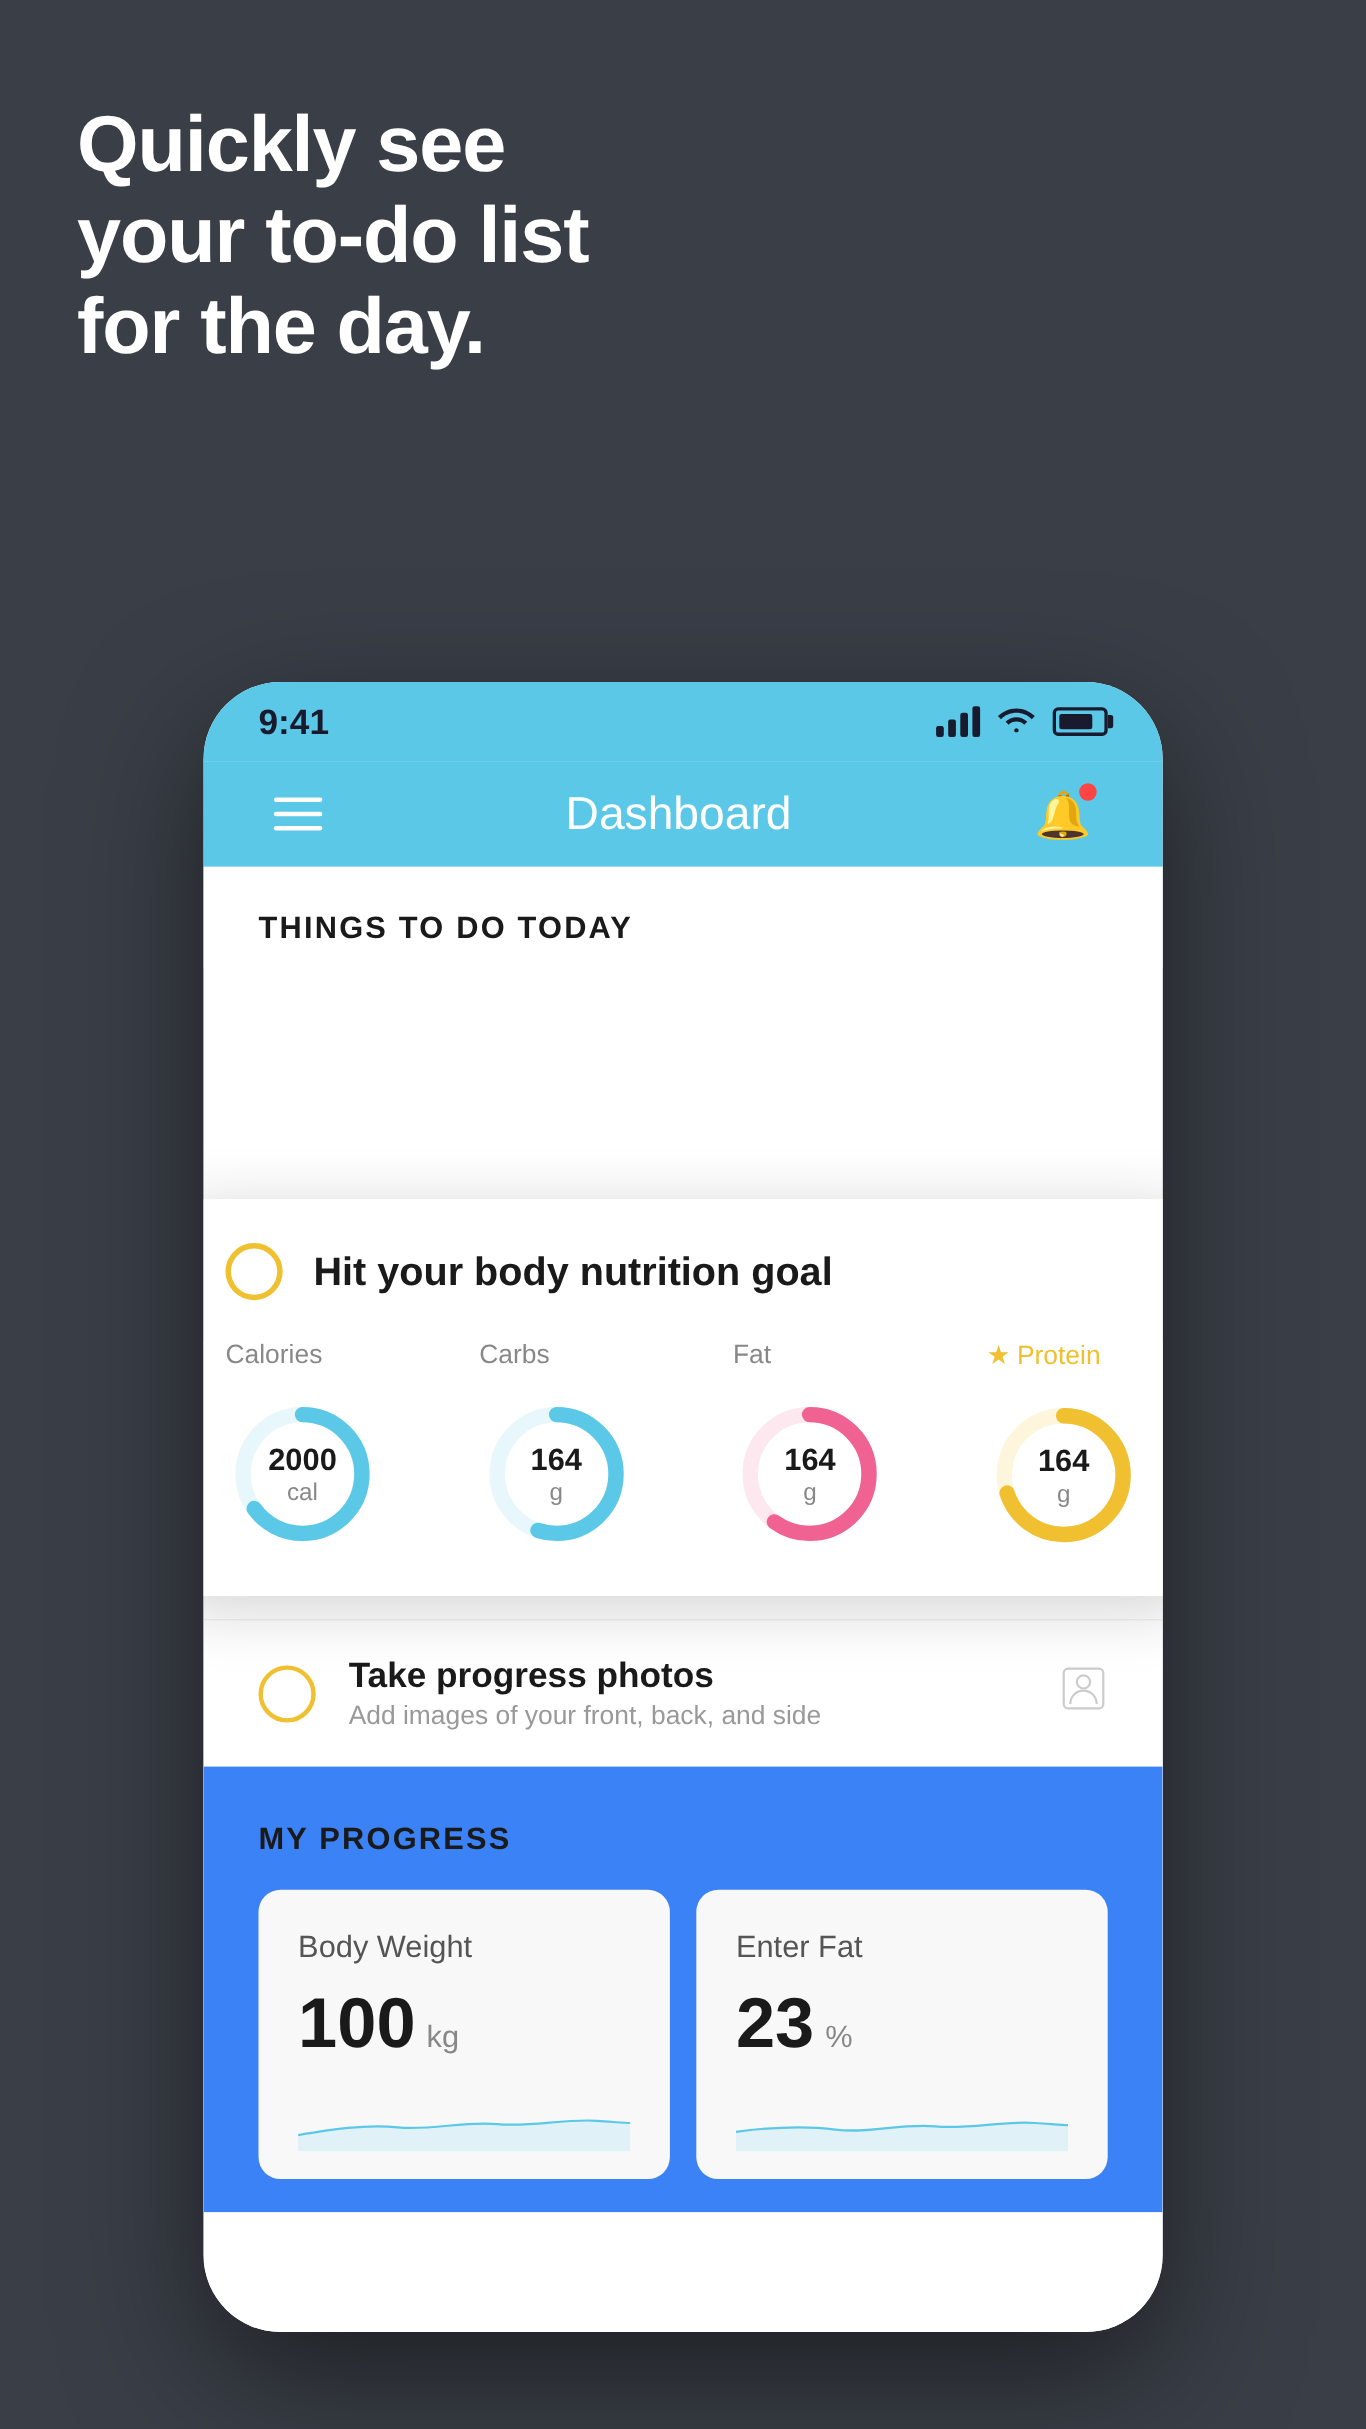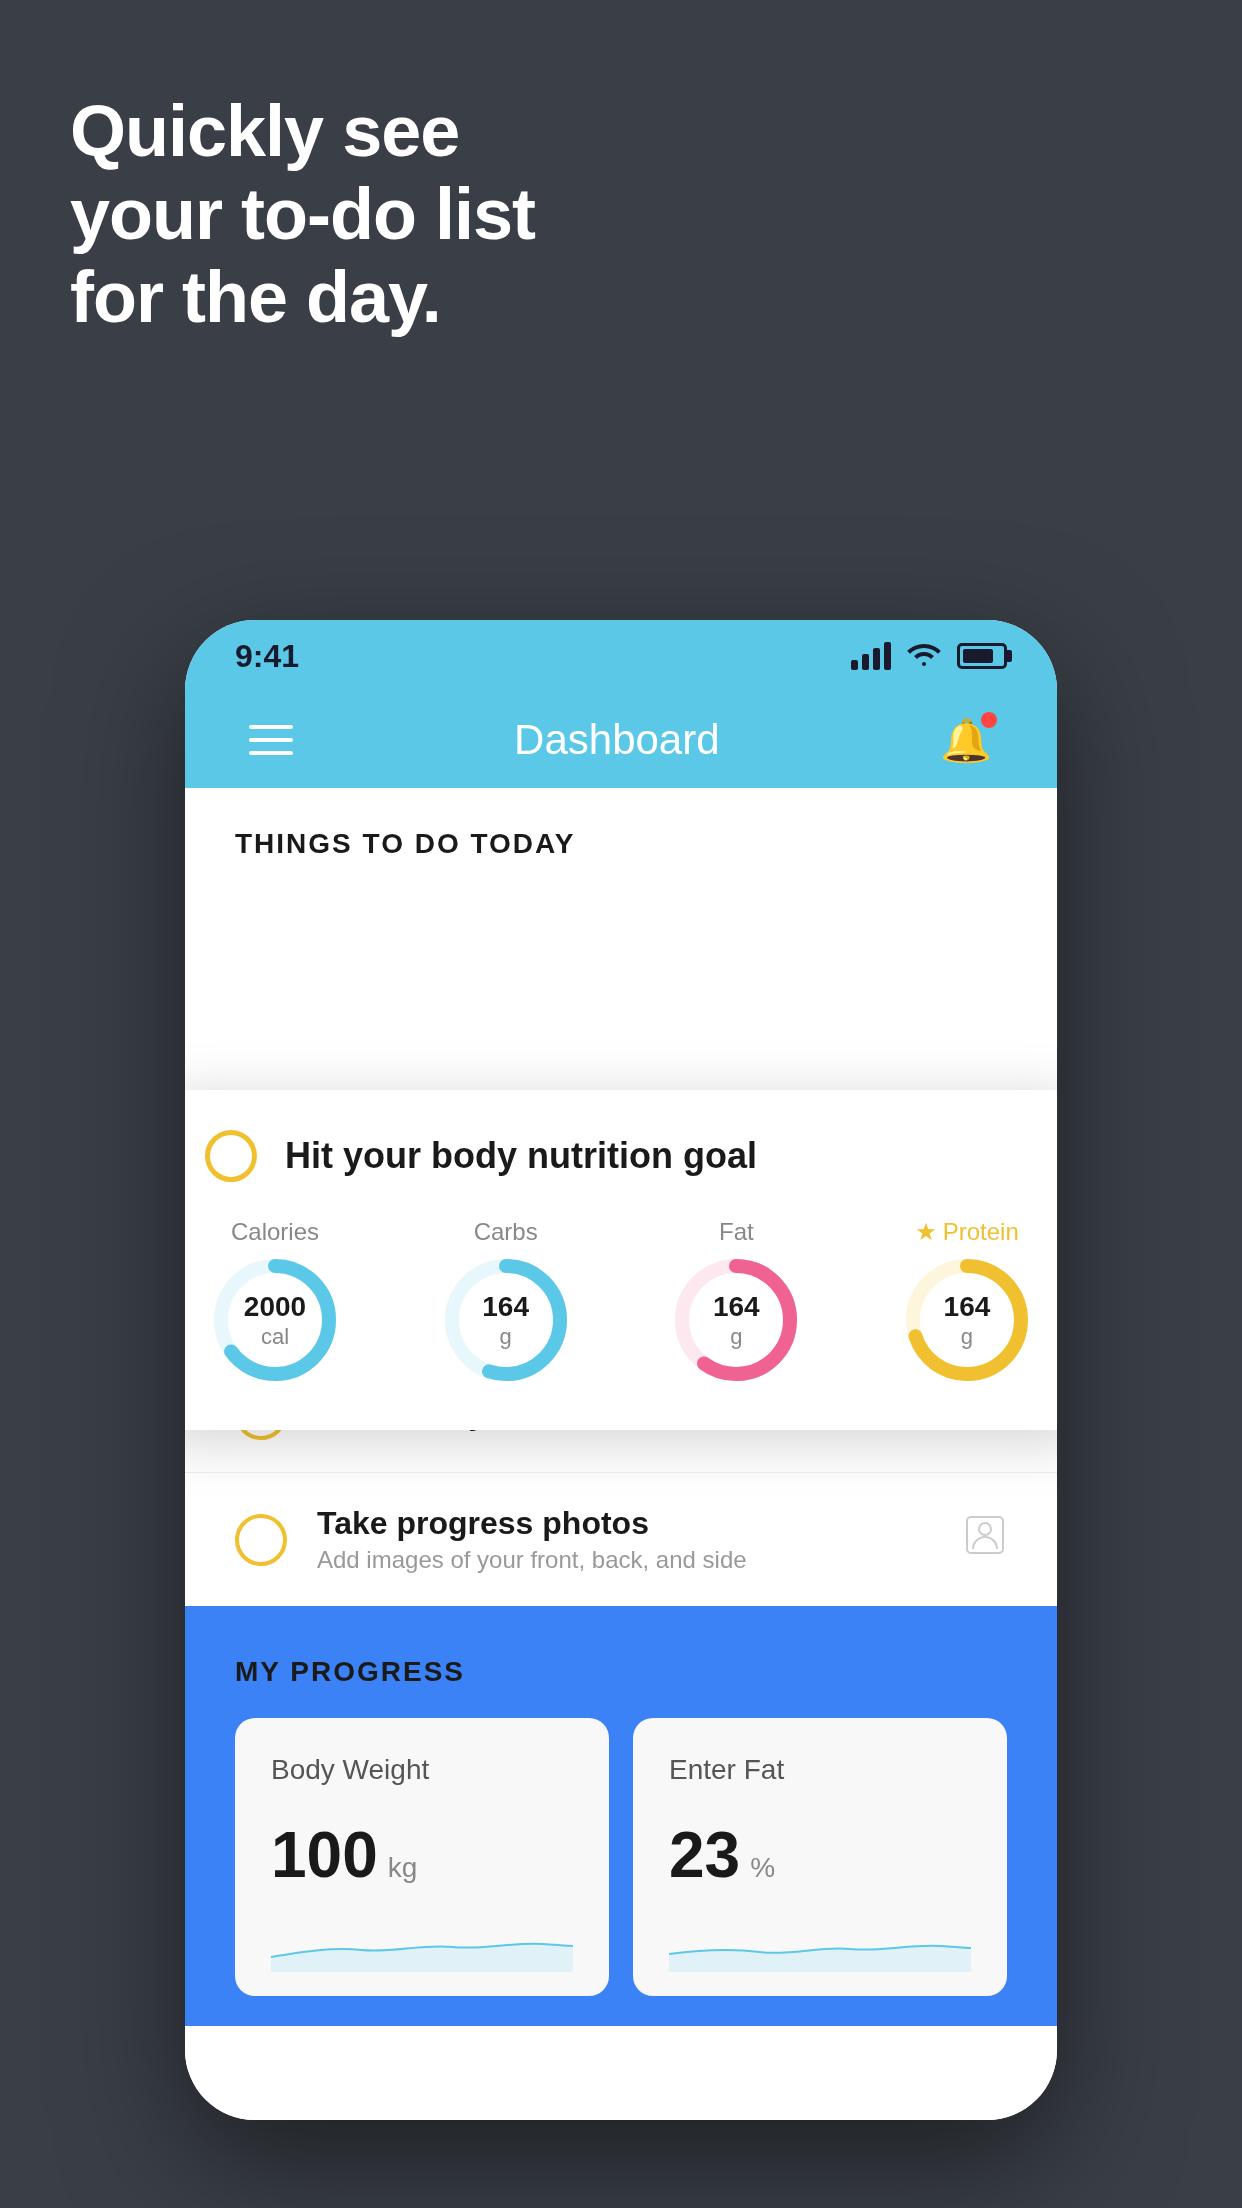--- a/index.html
+++ b/index.html
@@ -191,22 +191,22 @@
       color: #1a1a1a;
     }
     .nutrition-stats {
       display: flex;
       gap: 20px;
       justify-content: space-between;
     }
     .stat-item {
       display: flex;
       flex-direction: column;
-      align-items: center;
-      gap: 4px;
+      align-items: flex-start;
+      gap: 24px;
     }
     .stat-label {
       font-size: 24px;
       color: #888;
       font-weight: 400;
     }
     .stat-label.starred {
       display: flex;
       align-items: center;
       gap: 6px;
@@ -320,21 +320,21 @@
       flex: 1;
       background: #f8f8f8;
       border-radius: 20px;
       padding: 36px 36px 20px;
       overflow: hidden;
     }
     .progress-card-title {
       font-size: 28px;
       color: #555;
       font-weight: 500;
-      margin-bottom: 32px;
+      margin-bottom: 16px;
     }
     .progress-value-row {
       display: flex;
       align-items: baseline;
       gap: 10px;
       margin-bottom: 20px;
     }
     .progress-big {
       font-size: 64px;
       font-weight: 800;

